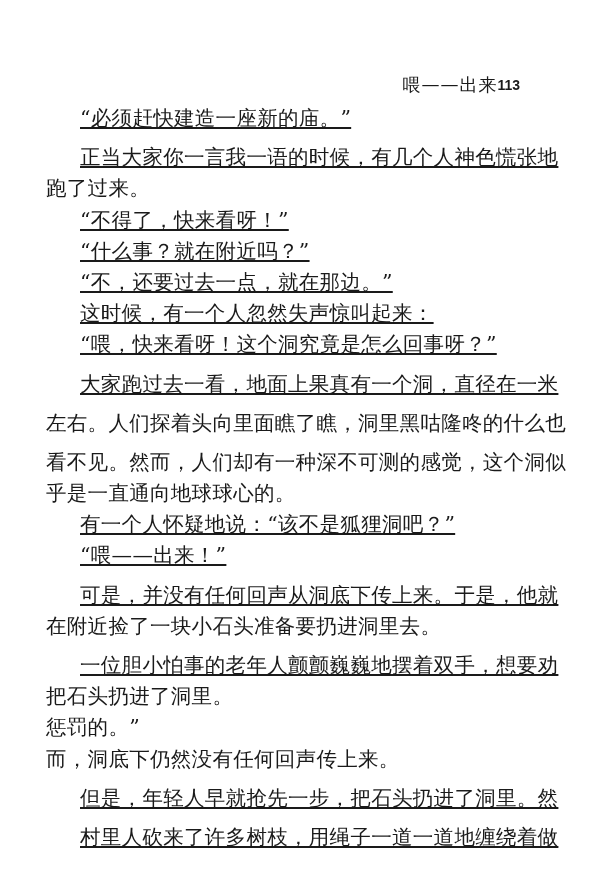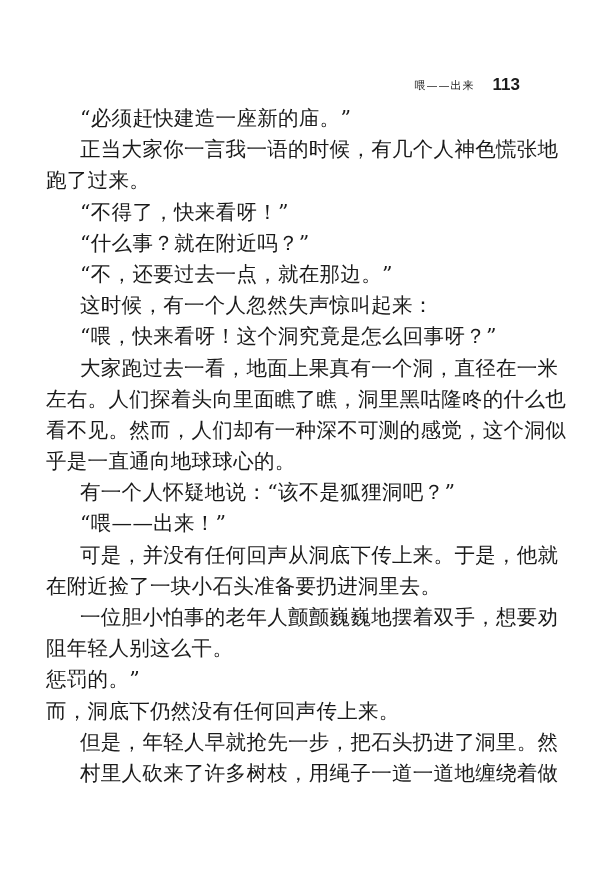--- a/index.html
+++ b/index.html
@@ -5,31 +5,31 @@
   html, body { margin: 0; padding: 0; }
   body {
     width: 600px; height: 889px; background: #ffffff; overflow: hidden;
     font-family: "DejaVu Serif", "Liberation Serif", serif; color: #1a1a1a;
     position: relative;
   }
   .header {
     position: absolute; top: 73px; left: 380px; width: 140px; height: 24px;
     display: flex; align-items: center; justify-content: flex-end;
   }
-  .running-title { font-size: 11px; letter-spacing: 1px; margin-right: 18px; }
-  .page-number { font-family: "Liberation Sans", sans-serif; font-size: 17px; font-weight: bold; }
+  .running-title { font-size: 18px; letter-spacing: 1px; }
+  .page-number { font-family: "Liberation Sans", sans-serif; font-size: 14px; font-weight: bold; }
   .body-text {
     position: absolute; top: 103px; left: 46px; width: 470px;
   }
   .line {
     font-size: 20.5px; line-height: 31.2px; height: 31.2px; white-space: nowrap;
     letter-spacing: 0.3px;
   }
-  .line.indent { padding-left: 34px; }
-  .line.justify { text-align: justify; text-align-last: justify; }
+  .line.indent { padding-left: 34px; text-decoration: underline; }
+  .line.justify { text-align: justify; text-align-last: justify; margin-top: 8px; }
 </style>
 </head>
 <body>
 
 <div class="header">
   <span class="running-title">喂——出来</span>
   <span class="page-number">113</span>
 </div>
 
 <div class="body-text" id="body-text">
@@ -43,18 +43,18 @@
     <div class="line indent">“喂，快来看呀！这个洞究竟是怎么回事呀？”</div>
     <div class="line indent justify">大家跑过去一看，地面上果真有一个洞，直径在一米</div>
     <div class="line justify">左右。人们探着头向里面瞧了瞧，洞里黑咕隆咚的什么也</div>
     <div class="line justify">看不见。然而，人们却有一种深不可测的感觉，这个洞似</div>
     <div class="line">乎是一直通向地球球心的。</div>
     <div class="line indent">有一个人怀疑地说：“该不是狐狸洞吧？”</div>
     <div class="line indent">“喂——出来！”</div>
     <div class="line indent justify">可是，并没有任何回声从洞底下传上来。于是，他就</div>
     <div class="line">在附近捡了一块小石头准备要扔进洞里去。</div>
     <div class="line indent justify">一位胆小怕事的老年人颤颤巍巍地摆着双手，想要劝</div>
-    <div class="line">阻年轻人别这么干。</div>
+    <div class="line">把石头扔进了洞里。</div>
     <div class="line">惩罚的。”</div>
     <div class="line">而，洞底下仍然没有任何回声传上来。</div>
     <div class="line indent justify">但是，年轻人早就抢先一步，把石头扔进了洞里。然</div>
     <div class="line indent justify">村里人砍来了许多树枝，用绳子一道一道地缠绕着做</div>
   </div>
 
 </body></html>

